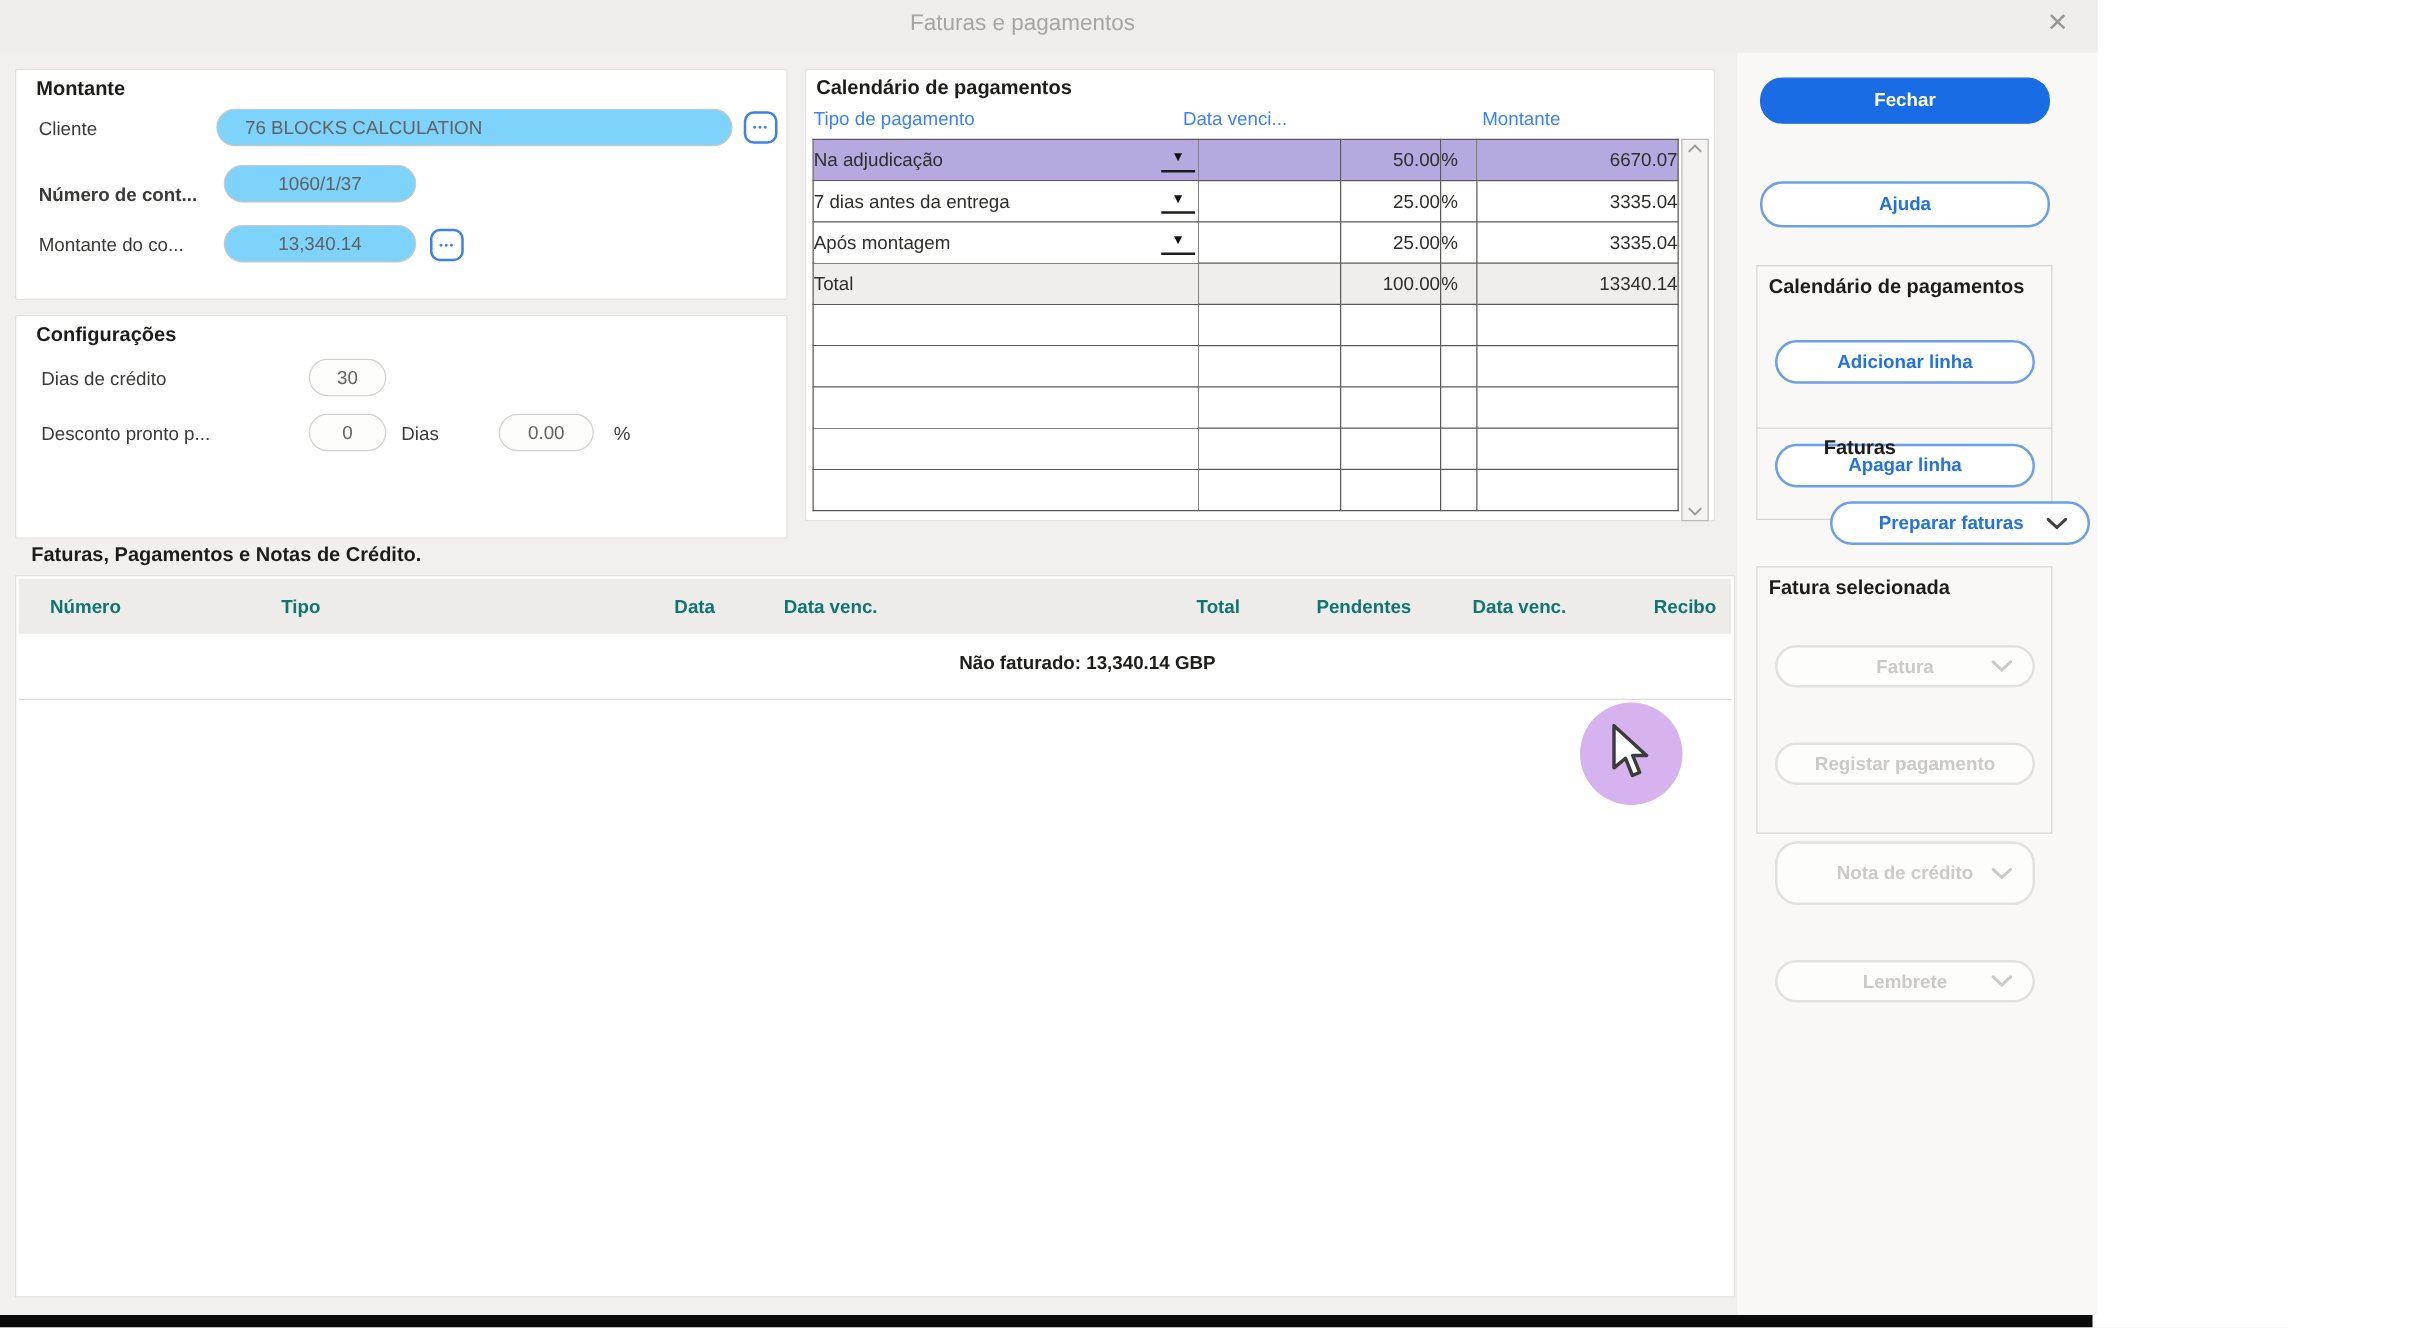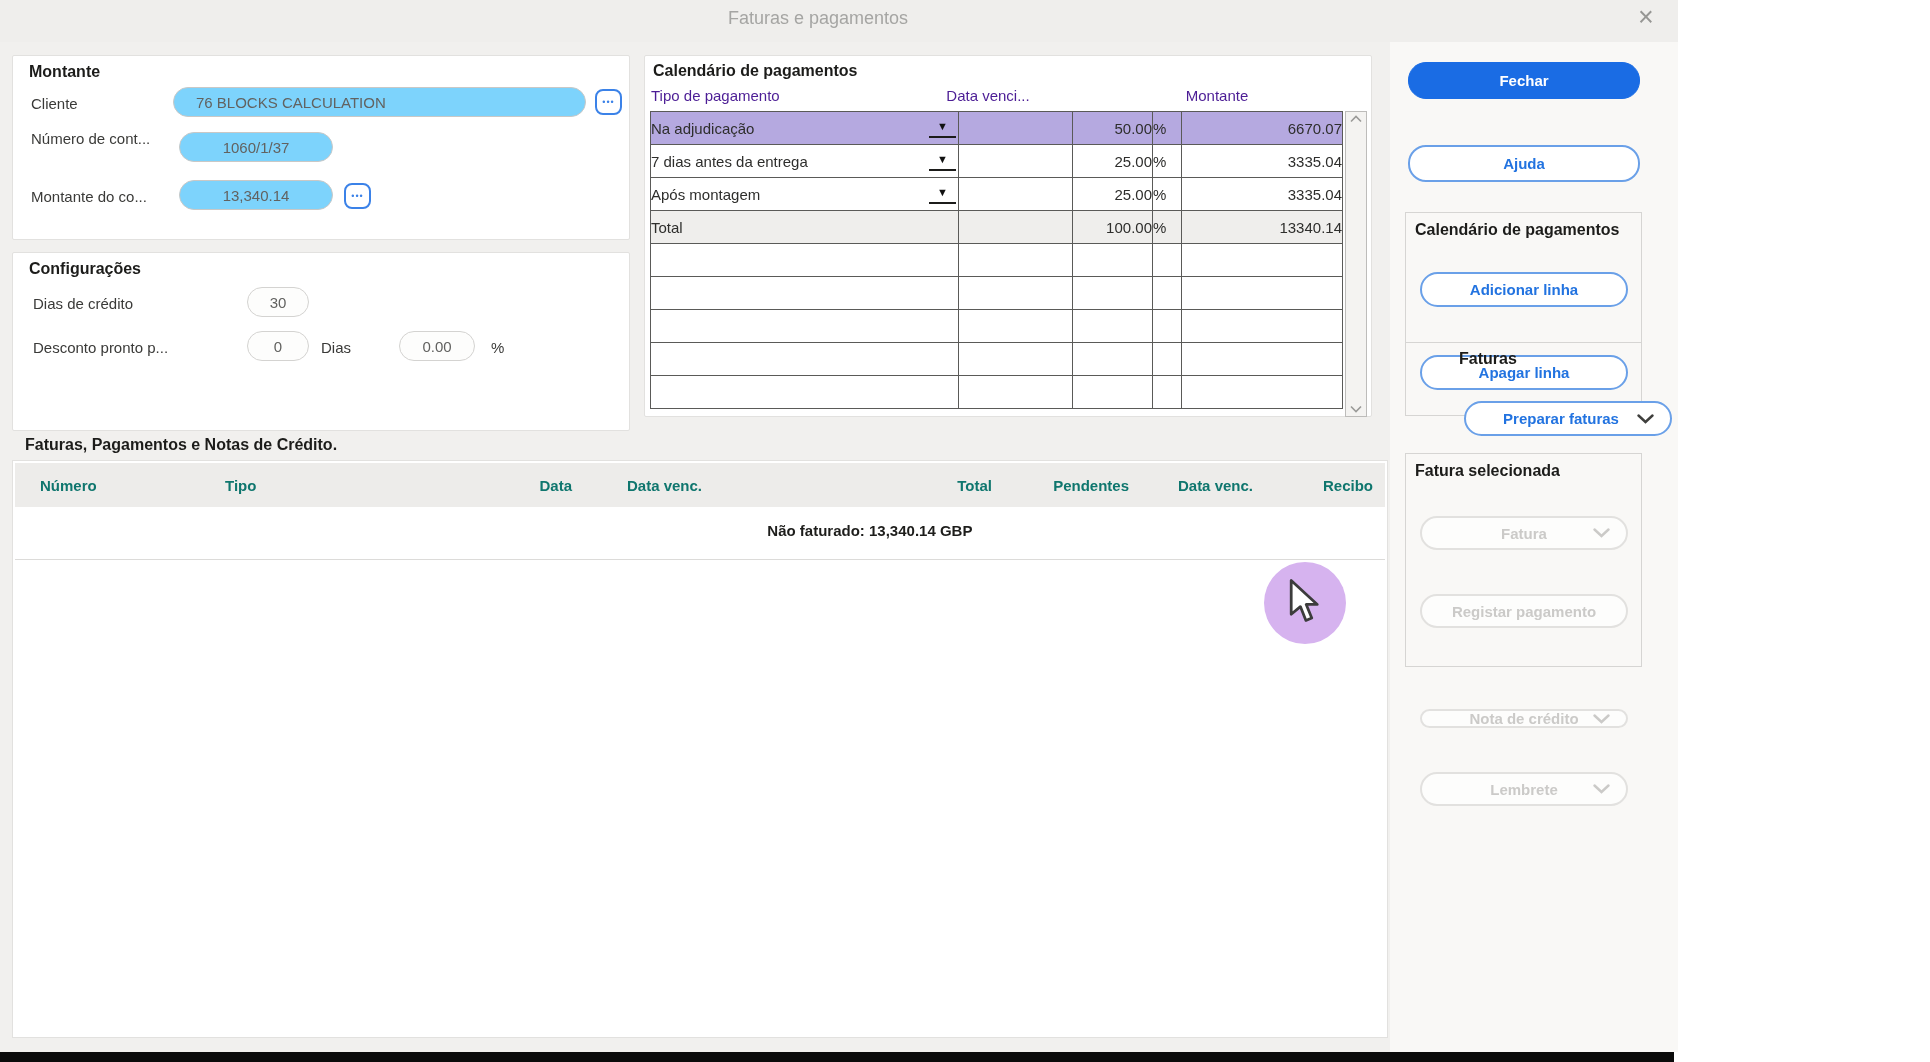--- a/index.html
+++ b/index.html
@@ -49,21 +49,21 @@
   .sched-table tr.selected td { background:#b5a9e0; }
   .sched-table tr.total-row td { background:#efeeec; }
   .td-type   { padding-left:8px; position:relative; }
   .td-right  { text-align:right; padding-right:8px; }
   .td-sign   { padding-left:5px; }
   .dd {
     position:absolute; right:2px; top:4px; width:27px; height:22px;
     border-bottom:2px solid #1c1c1a; text-align:center; font-size:11px;
     line-height:20px; color:#111; background:transparent;
   }
-  .sched-headerlabel { font-size:15px; color:#4c1d95; white-space:nowrap; }
+  .sched-headerlabel { font-size:15px; color:#3b82f6; white-space:nowrap; }
   .vscroll {
     background:#f4f3f1; border:1px solid #bdbcba;
     display:flex; flex-direction:column; justify-content:space-between; align-items:center;
     padding:3px 0;
   }
   .vscroll svg { display:block; }
 
   
   .inv-header { display:flex; background:#edecea; height:44px; align-items:center;
                 font-weight:bold; font-size:15px; color:#0f766e; }
@@ -108,21 +108,21 @@
   <div class="panel-title abs" style="left:16px; top:7px;">Montante</div>
 
   <div class="field-label abs" style="left:18px; top:39px;">Cliente</div>
   <div class="pill abs" style="left:160px; top:31px; width:413px; padding-left:22px;">
     <span>76 BLOCKS CALCULATION</span>
   </div>
   <div class="ellipsis-btn abs" style="left:582px; top:33px;">
     <span>•••</span>
   </div>
 
-  <div class="field-label abs" style="left:18px; top:74px;">Número de cont...</div>
+  <div class="field-label abs" style="left:18px; top:92px;font-weight:bold;">Número de cont...</div>
   <div class="pill center abs" style="left:166px; top:76px; width:154px;">
     <span>1060/1/37</span>
   </div>
 
   <div class="field-label abs" style="left:18px; top:132px;">Montante do co...</div>
   <div class="pill center abs" style="left:166px; top:124px; width:154px;">
     <span>13,340.14</span>
   </div>
   <div class="ellipsis-btn abs" style="left:331px; top:127px;">
     <span>•••</span>
@@ -298,21 +298,21 @@
   <div class="group-title">Fatura selecionada</div>
   <div class="btn btn-disabled abs" style="left:14px; top:36px; width:208px; height:34px;" aria-disabled="true">
     <span>Fatura</span>
     <svg class="chev" width="17" height="10" viewBox="0 0 17 10">
       <polyline points="1.5,1.5 8.5,8 15.5,1.5" fill="none" stroke="#cbcac8" stroke-width="2.4" stroke-linecap="round"></polyline>
     </svg>
   </div>
   <div class="btn btn-disabled abs" style="left:14px; top:80px; width:208px; height:34px;" aria-disabled="true">
     <span>Registar pagamento</span>
   </div>
-  <div class="btn btn-disabled abs" style="left:14px; top:125px; width:208px; height:19px;margin-top:36px;" aria-disabled="true">
+  <div class="btn btn-disabled abs" style="left:14px; top:125px; width:208px; height:51px;" aria-disabled="true">
     <span>Nota de crédito</span>
     <svg class="chev" width="17" height="10" viewBox="0 0 17 10">
       <polyline points="1.5,1.5 8.5,8 15.5,1.5" fill="none" stroke="#cbcac8" stroke-width="2.4" stroke-linecap="round"></polyline>
     </svg>
   </div>
   <div class="btn btn-disabled abs" style="left:14px; top:169px; width:208px; height:34px;" aria-disabled="true">
     <span>Lembrete</span>
     <svg class="chev" width="17" height="10" viewBox="0 0 17 10">
       <polyline points="1.5,1.5 8.5,8 15.5,1.5" fill="none" stroke="#cbcac8" stroke-width="2.4" stroke-linecap="round"></polyline>
     </svg>

